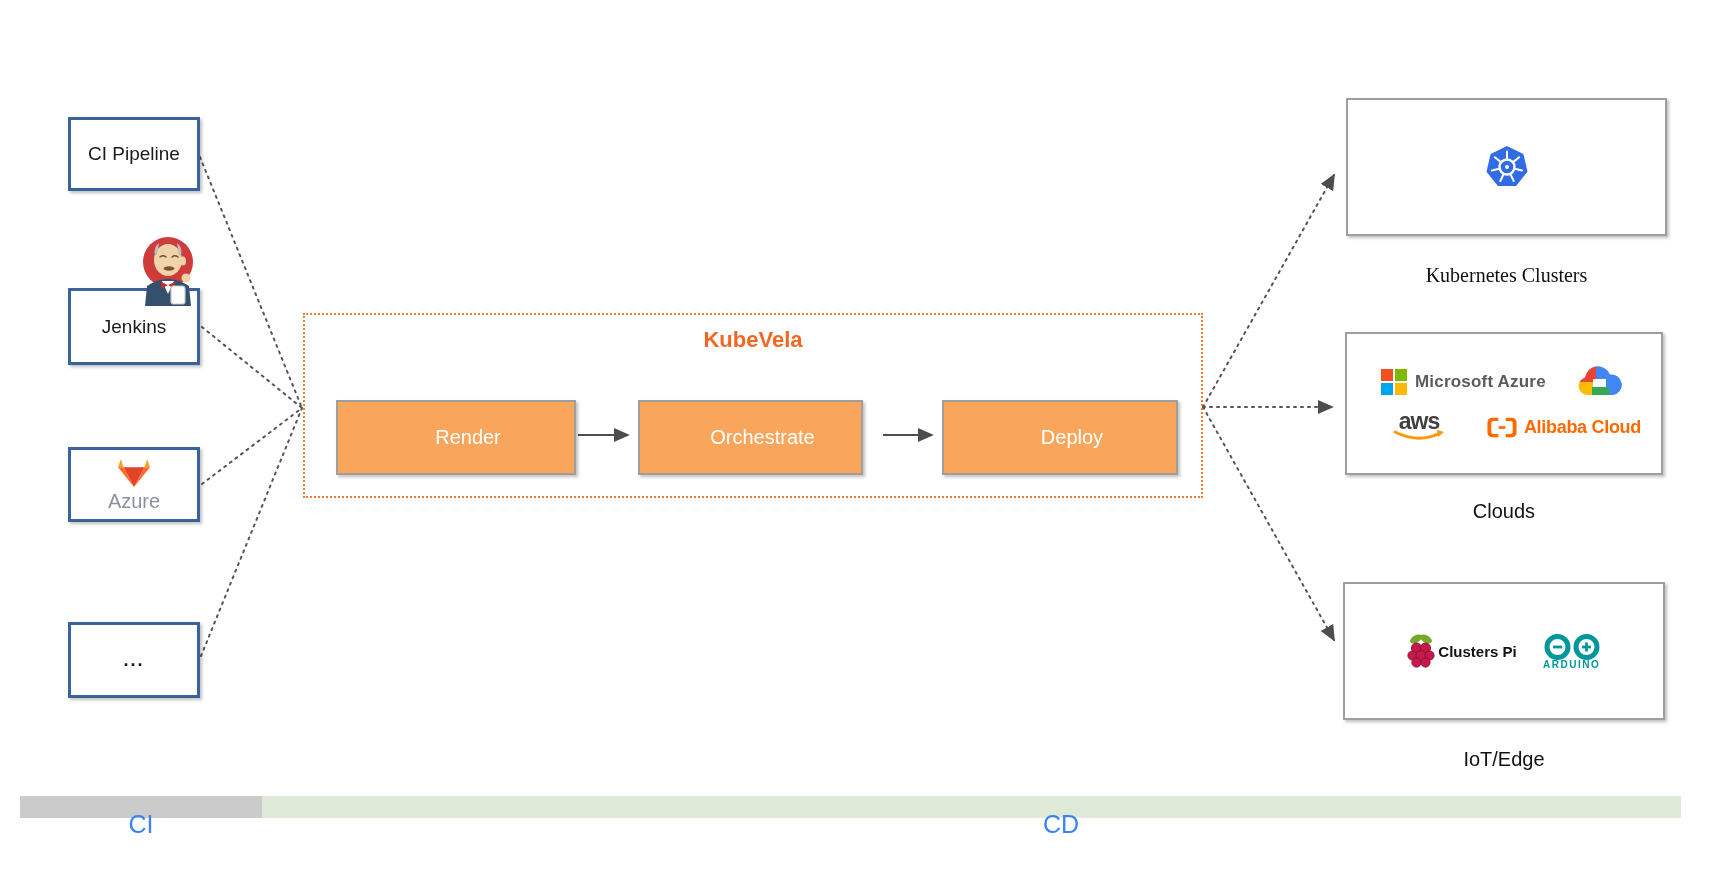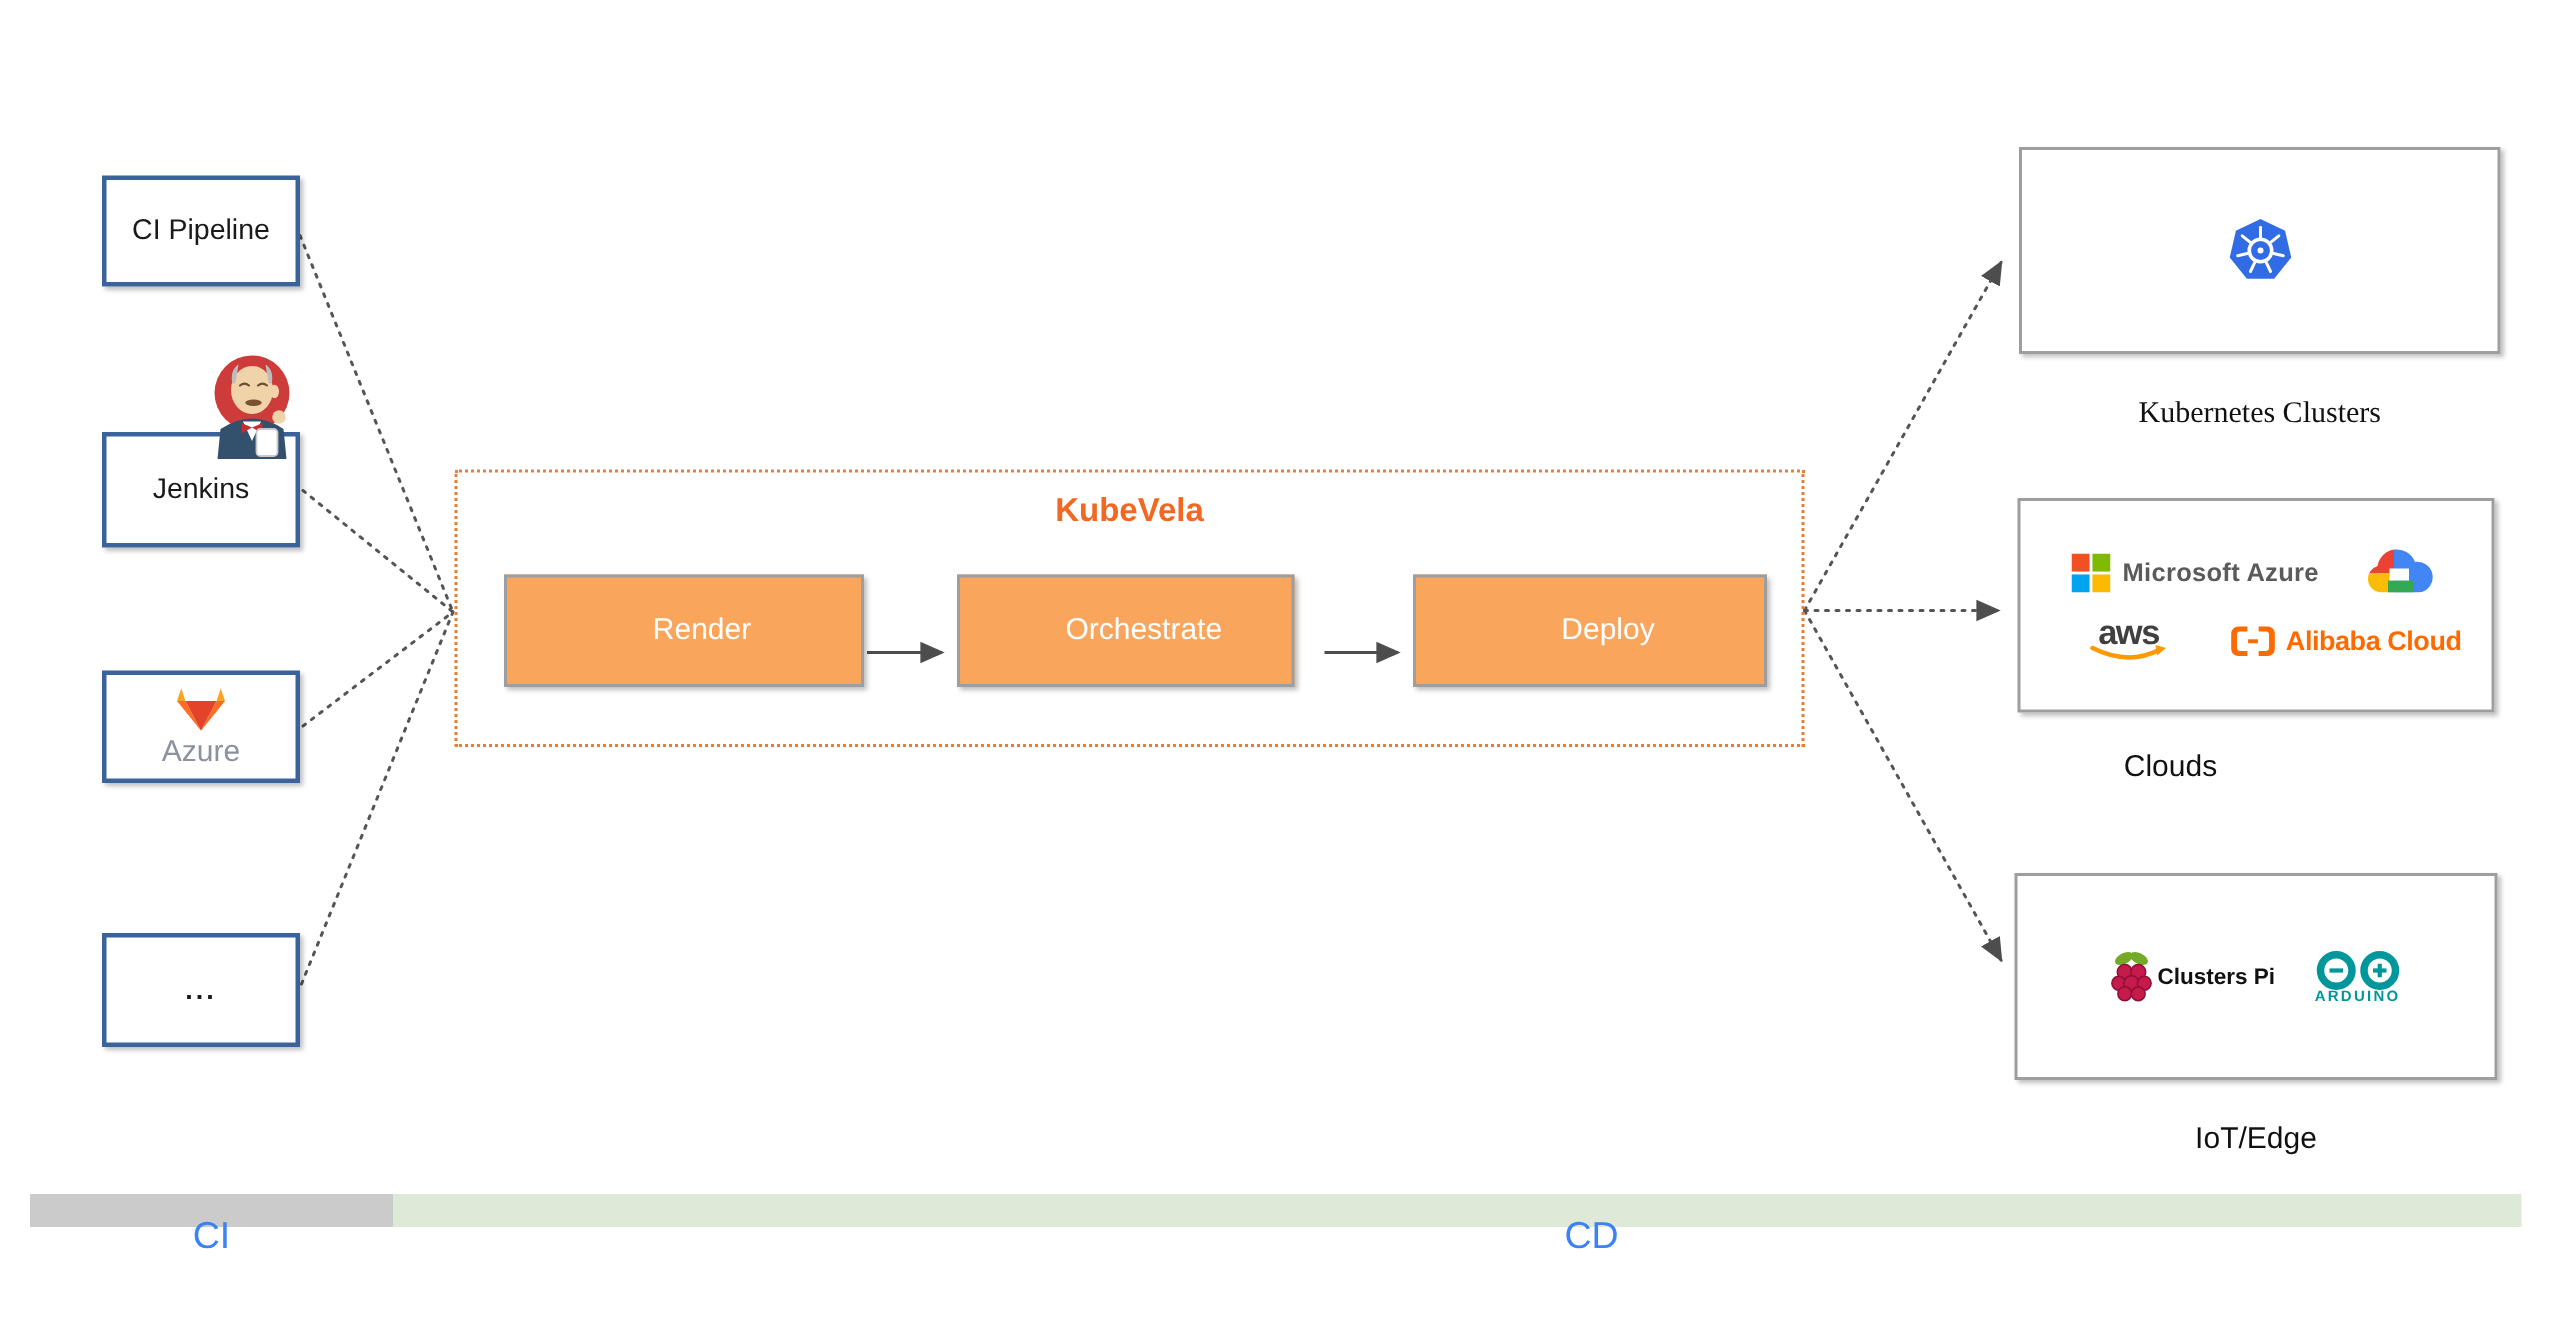--- a/index.html
+++ b/index.html
@@ -36,42 +36,42 @@
   
   .kubevela-box{
     position:absolute;left:303px;top:313px;width:900px;height:185px;
     border:2px dotted var(--dotted-border);box-sizing:border-box;
   }
   .kubevela-title{
     position:absolute;left:0;top:12px;width:100%;text-align:center;
     color:var(--accent-orange);font-size:22px;font-weight:bold;
   }
   .stage-box{
-    position:absolute;top:383px;height:75px;
+    position:absolute;top:400px;height:75px;
     background:var(--stage-fill);border:2px solid var(--stage-border);
     box-shadow:2px 2px 3px rgba(0,0,0,.25);box-sizing:border-box;
     display:flex;align-items:center;justify-content:center;
     color:#fff;font-size:20px;padding-left:24px;
   }
   #stage-render{left:336px;width:240px;}
   #stage-orchestrate{left:638px;width:225px;}
   #stage-deploy{left:942px;width:236px;}
 
   
   .target-box{
     position:absolute;background:#fff;border:2px solid var(--stage-border);
     box-shadow:2px 2px 3px rgba(0,0,0,.25);box-sizing:border-box;
     display:flex;align-items:center;justify-content:center;
   }
   #box-k8s{left:1346px;top:98px;width:321px;height:138px;}
   #box-clouds{left:1345px;top:332px;width:318px;height:143px;flex-direction:column;justify-content:center;gap:14px;padding:10px 18px;}
   #box-iot{left:1343px;top:582px;width:322px;height:138px;gap:26px;}
   .target-label{position:absolute;text-align:center;font-size:20px;color:#111;}
   #label-k8s{left:1346px;top:264px;width:321px;font-family:Liberation Serif, serif;}
-  #label-clouds{left:1288px;top:500px;width:318px;}
+  #label-clouds{left:1345px;top:500px;width:318px;}
   #label-iot{left:1343px;top:748px;width:322px;}
 
   .cloud-row{display:flex;align-items:center;justify-content:space-between;width:100%;}
   .azure{display:flex;align-items:center;gap:8px;margin-left:16px;}
   .azure-text{font-size:17px;color:#5B5B5B;font-weight:600;letter-spacing:.2px;}
   .gcp{margin-right:20px;}
   .aws{display:flex;flex-direction:column;align-items:center;margin-left:28px;}
   .aws-word{font-size:23px;font-weight:bold;color:#404040;line-height:16px;letter-spacing:-1px;}
   .alibaba{display:flex;align-items:center;gap:7px;margin-right:2px;}
   .alibaba-text{font-size:18px;font-weight:bold;color:#FF6A00;letter-spacing:-.3px;}

